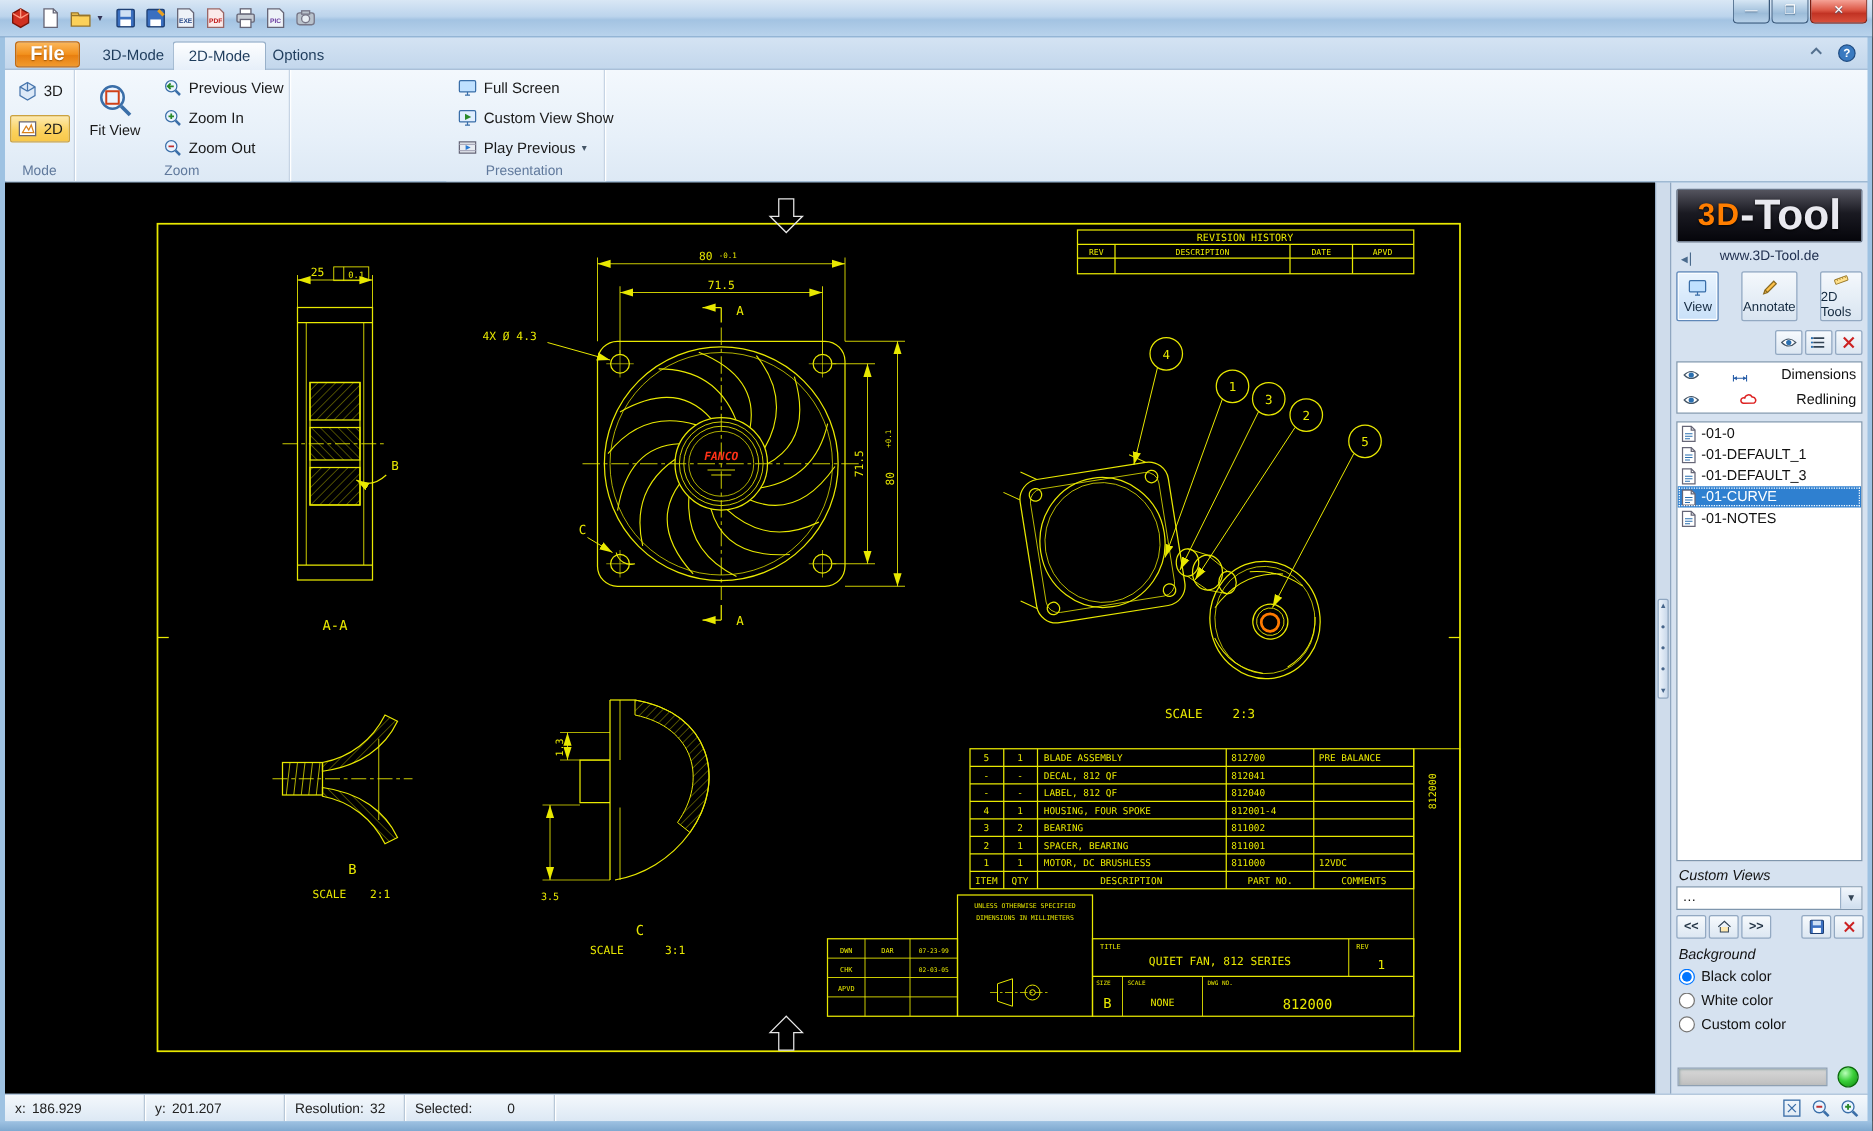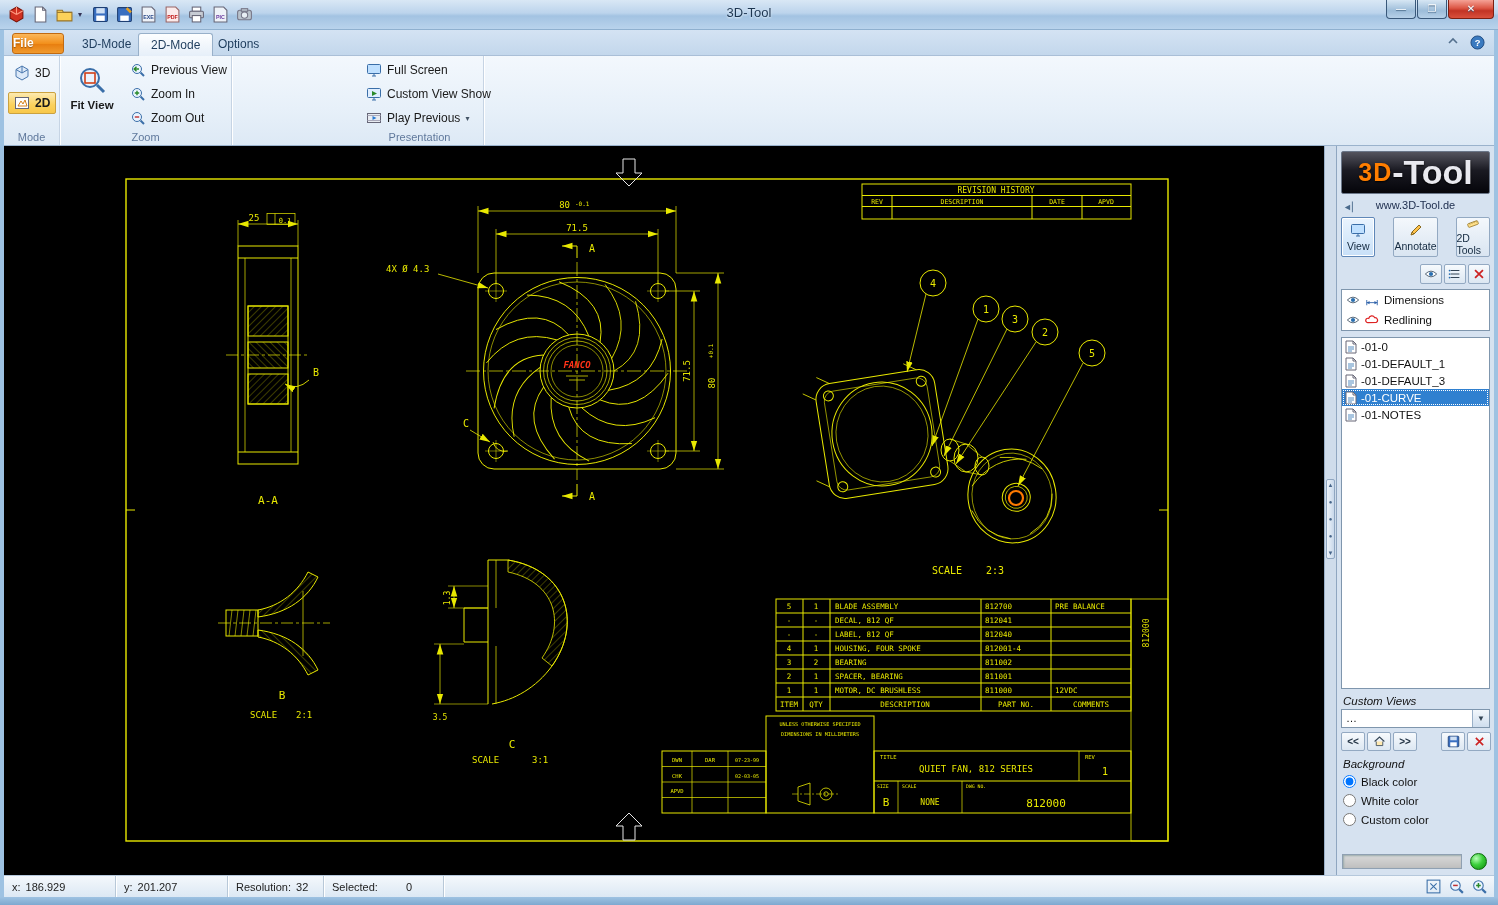--- a/index.html
+++ b/index.html
@@ -17,38 +17,38 @@
     text-shadow:0 1px 2px #eaf4fd;}
   .tb-controls{position:absolute;right:4px;top:0;display:flex;}
   .wbtn{width:30px;height:19px;border:1px solid #39587a;border-top:none;border-radius:0 0 4px 4px;
     background:linear-gradient(#d6e6f4,#9cbcd9 60%,#b6d0e8);color:#fff;font-size:10px;line-height:17px;
     text-align:center;text-shadow:0 1px 1px #3a5a7a;margin-left:1px;}
   .wbtn.close{width:46px;background:linear-gradient(#f5a296,#dc5745 45%,#c23324 60%,#d9503c);border-color:#7c1f12;}
   
   .menubar{position:absolute;top:30px;left:4px;right:4px;height:26px;
     background:linear-gradient(#d4e3f3,#c3d7ec);border-bottom:1px solid #aabfd7;}
   .file-btn{position:absolute;left:8px;top:3px;width:52px;height:21px;border:1px solid #c06a12;border-radius:3px;
-    background:linear-gradient(#fbb75a,#f2901c 50%,#e87f10 55%,#f09a2e);color:#fff;font-weight:bold;font-size:12px;
-    text-align:left;line-height:19px;text-shadow:0 1px 1px #9a5508;}
+    background:linear-gradient(#fbb75a,#f2901c 50%,#e87f10 55%,#f09a2e);color:#fff;font-weight:bold;font-size:16px;
+    text-align:center;line-height:19px;text-shadow:0 1px 1px #9a5508;}
   .mtab{position:absolute;top:3px;height:23px;font-size:12px;color:#1e3c5c;text-align:left;line-height:22px;padding:0 12px;}
   .mtab.active{background:linear-gradient(#fdfeff,#eaf2fb 60%,#dcerf5,#e4eef8);border:1px solid #98b0c9;border-bottom:none;
     border-radius:3px 3px 0 0;background:linear-gradient(#fdfeff,#e6eff9);}
   .menu-right{position:absolute;right:8px;top:5px;display:flex;gap:6px;align-items:center;}
   .mr-btn{width:18px;height:16px;text-align:center;color:#54708e;font-size:10px;line-height:15px;}
   
   .ribbon{position:absolute;top:56px;left:4px;right:4px;height:90px;
     background:linear-gradient(#f3f8fd,#e7f0f9 60%,#dde9f5);border-bottom:1px solid #9ab2cc;}
   .rgroup{position:absolute;top:0;height:89px;border-right:1px solid #c6d4e4;box-shadow:1px 0 0 #ffffff;}
   .rg-label{position:absolute;bottom:2px;left:0;width:100%;text-align:center;font-size:11px;color:#60799c;}
   .rbtn{position:absolute;display:flex;align-items:center;gap:5px;height:22px;padding:0 5px;font-size:12px;color:#1a1a1a;
     border:1px solid transparent;border-radius:2px;white-space:nowrap;}
   .rbtn svg{width:16px;height:16px;flex:0 0 auto;}
-  .rbtn.selected{background:linear-gradient(#fdeab0,#fbd15c 60%,#f8c84a);border-color:#cba240;font-weight:bold;}
+  .rbtn.selected{background:linear-gradient(#fdeab0,#fbd15c 60%,#f8c84a);border-color:#cba240;}
   .bigbtn{position:absolute;width:54px;height:68px;top:3px;display:flex;flex-direction:column;align-items:center;
-    justify-content:flex-start;font-size:11.5px;color:#1a1a1a;border:1px solid transparent;border-radius:3px;text-align:center;font-weight:bold;}
+    justify-content:flex-start;font-size:11.5px;color:#1a1a1a;border:1px solid transparent;border-radius:3px;text-align:center;}
   .bigbtn svg{width:32px;height:32px;margin:4px 0 3px;}
   .caret{font-size:8px;color:#456;}
   
   .main{position:absolute;top:146px;left:0;width:100%;height:729px;}
   .canvas{position:absolute;left:4px;top:0;width:1320px;height:729px;background:#000;}
   .canvas svg.draw{position:absolute;inset:0;width:100%;height:100%;}
   .splitter{position:absolute;left:1324px;top:0;width:12px;height:729px;background:#cfdceb;border-left:1px solid #9ab0c8;}
   .spl-handle{position:absolute;left:1px;top:333px;width:9px;height:80px;border:1px solid #8fa6c0;border-radius:2px;
     background:linear-gradient(90deg,#eef4fb,#c8d8ea);display:flex;flex-direction:column;align-items:center;justify-content:space-between;padding:2px 0;}
   .spl-handle i{font-style:normal;font-size:6px;color:#46658a;line-height:6px;}
@@ -63,21 +63,21 @@
   .stabs{display:flex;gap:18px;margin-bottom:7px;}
   .stab{flex:1;height:40px;border:1px solid #93a9c2;border-radius:2px;background:linear-gradient(#f4f8fc,#d9e5f1);
     display:flex;flex-direction:column;align-items:center;justify-content:center;font-size:10.5px;color:#13293f;gap:2px;}
   .stab svg{width:16px;height:16px;}
   .stab.sel{background:linear-gradient(#eaf4fe,#c8e0f8);border-color:#5f87b8;box-shadow:inset 0 0 0 1px #fff;}
   .minibar{display:flex;justify-content:flex-end;gap:2px;margin-bottom:5px;}
   .minibtn{width:22px;height:20px;border:1px solid #93a9c2;border-radius:2px;background:linear-gradient(#f7fafd,#dce7f2);
     display:flex;align-items:center;justify-content:center;}
   .minibtn svg{width:14px;height:14px;}
   .panel{background:#fff;border:1px solid #7f96ad;margin-bottom:6px;}
-  .layerrow{display:flex;align-items:center;gap:5px;height:20px;padding:0 4px;font-size:11.5px;color:#111;}
+  .layerrow{display:flex;align-items:center;gap:5px;height:20px;padding:0 4px;font-size:11.5px;color:#111;justify-content:space-between;}
   .layerrow svg{width:14px;height:14px;}
   .sheetlist{height:352px;overflow:hidden;}
   .sheetitem{display:flex;align-items:center;gap:4px;height:17px;padding:0 3px;font-size:11.5px;color:#111;white-space:nowrap;}
   .sheetitem svg{width:12px;height:14px;flex:0 0 auto;}
   .sheetitem.sel{background:#2f80d0;color:#fff;outline:1px dotted #fff;outline-offset:-2px;}
   .cv-title,.bg-title{font-size:11.5px;color:#111;margin:6px 2px 2px;font-style:italic;}
   .dropdown{display:flex;height:19px;border:1px solid #7f96ad;background:#fff;margin-bottom:4px;}
   .dd-val{flex:1;font-size:11px;padding:2px 4px;color:#111;}
   .dd-btn{width:17px;background:linear-gradient(#f2f7fc,#cfdeee);border-left:1px solid #9ab0c8;text-align:center;
     font-size:8px;color:#345;line-height:17px;}
@@ -169,21 +169,20 @@
           </svg>
         </span>
       <span class="tbi">
           <svg viewBox="0 0 16 16">
             <rect x="1.5" y="4" width="13" height="9" rx="2" fill="#b9c2cc" stroke="#778"></rect>
             <circle cx="8" cy="8.5" r="3" fill="#e8eef4" stroke="#778"></circle>
             <rect x="5" y="2.5" width="6" height="2.5" fill="#b9c2cc" stroke="#778"></rect>
           </svg>
         </span>
     </div>
-    <div class="tb-title">3D-Tool</div>
     <div class="tb-controls">
       <div class="wbtn">—</div>
       <div class="wbtn">❐</div>
       <div class="wbtn close">✕</div>
     </div>
   </div>
 
   <div class="menubar">
     <div class="file-btn">File</div>
     <div class="mtab" style="left:66px;">3D-Mode</div>

